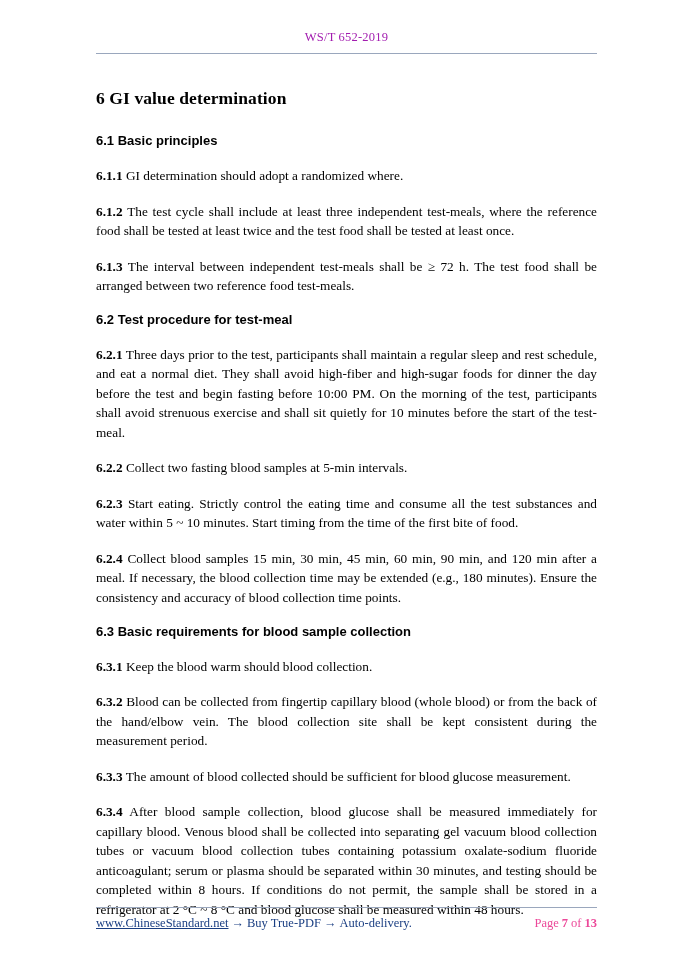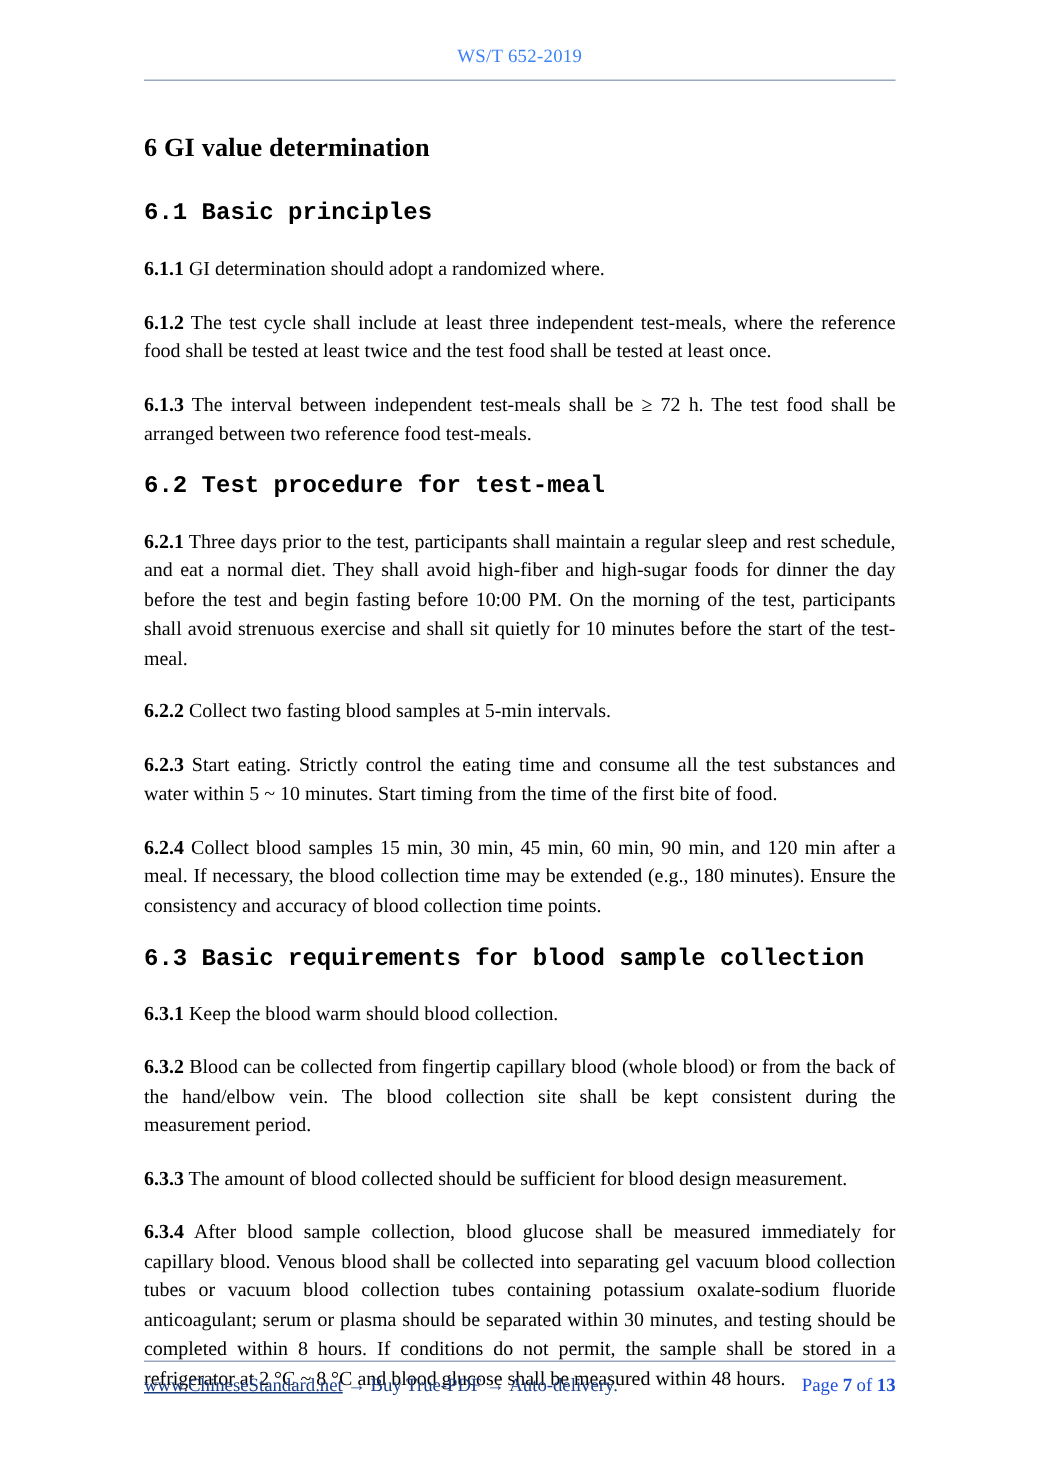--- a/index.html
+++ b/index.html
@@ -19,38 +19,38 @@
     width: 693px;
     height: 980px;
     box-sizing: border-box;
     padding: 30px 96px 0 96px;
     position: relative;
   }
   .header {
     text-align: center;
     font-family: "Liberation Serif", serif;
     font-size: 12.5px;
-    color: #3b82f6;
+    color: #a21caf;
     letter-spacing: 0.2px;
     padding-bottom: 8px;
   }
   .header-rule {
     border-bottom: 1px solid #9aa7bd;
     margin: 0 0 34px 0;
   }
   h1.section-title {
     font-family: "Liberation Serif", serif;
     font-size: 17.5px;
     font-weight: bold;
     margin: 0 0 24px 0;
     letter-spacing: 0.1px;
   }
   h2.sub-title {
-    font-family: Liberation Mono, monospace;
-    font-size: 16px;
+    font-family: Liberation Sans, sans-serif;
+    font-size: 13px;
     font-weight: bold;
     margin: 0 0 18px 0;
   }
   p.para {
     font-size: 13.3px;
     line-height: 1.47;
     margin: 0 0 16px 0;
     text-align: justify;
     text-justify: inter-word;
   }
@@ -79,21 +79,21 @@
   }
   .footer-left .site {
     color: #1a3e82;
     text-decoration: underline;
   }
   .footer-left .arrow {
     padding: 0 3px;
   }
   .footer-right {
     white-space: nowrap;
-    color: #1d4ed8;
+    color: #ec4899;
   }
   .footer-right .pg {
     font-weight: bold;
     padding: 0 3px;
   }
   .footer-right .tot {
     font-weight: bold;
     padding-left: 3px;
   }
 </style>
@@ -115,21 +115,21 @@
       <p class="para"><span class="num">6.1.2</span> <span>The test cycle shall include at least three independent test-meals, where the reference food shall be tested at least twice and the test food shall be tested at least once.</span></p>
       <p class="para"><span class="num">6.1.3</span> <span>The interval between independent test-meals shall be ≥ 72 h. The test food shall be arranged between two reference food test-meals.</span></p>
       <h2 class="sub-title">6.2 Test procedure for test-meal</h2>
       <p class="para"><span class="num">6.2.1</span> <span>Three days prior to the test, participants shall maintain a regular sleep and rest schedule, and eat a normal diet. They shall avoid high-fiber and high-sugar foods for dinner the day before the test and begin fasting before 10:00 PM. On the morning of the test, participants shall avoid strenuous exercise and shall sit quietly for 10 minutes before the start of the test-meal.</span></p>
       <p class="para"><span class="num">6.2.2</span> <span>Collect two fasting blood samples at 5-min intervals.</span></p>
       <p class="para"><span class="num">6.2.3</span> <span>Start eating. Strictly control the eating time and consume all the test substances and water within 5 ~ 10 minutes. Start timing from the time of the first bite of food.</span></p>
       <p class="para"><span class="num">6.2.4</span> <span>Collect blood samples 15 min, 30 min, 45 min, 60 min, 90 min, and 120 min after a meal. If necessary, the blood collection time may be extended (e.g., 180 minutes). Ensure the consistency and accuracy of blood collection time points.</span></p>
       <h2 class="sub-title">6.3 Basic requirements for blood sample collection</h2>
       <p class="para"><span class="num">6.3.1</span> <span>Keep the blood warm should blood collection.</span></p>
       <p class="para"><span class="num">6.3.2</span> <span>Blood can be collected from fingertip capillary blood (whole blood) or from the back of the hand/elbow vein. The blood collection site shall be kept consistent during the measurement period.</span></p>
-      <p class="para"><span class="num">6.3.3</span> <span>The amount of blood collected should be sufficient for blood design measurement.</span></p>
+      <p class="para"><span class="num">6.3.3</span> <span>The amount of blood collected should be sufficient for blood glucose measurement.</span></p>
       <p class="para"><span class="num">6.3.4</span> <span>After blood sample collection, blood glucose shall be measured immediately for capillary blood. Venous blood shall be collected into separating gel vacuum blood collection tubes or vacuum blood collection tubes containing potassium oxalate-sodium fluoride anticoagulant; serum or plasma should be separated within 30 minutes, and testing should be completed within 8 hours. If conditions do not permit, the sample shall be stored in a refrigerator at 2 °C ~ 8 °C and blood glucose shall be measured within 48 hours.</span></p>
     </div>
 
   <div class="footer">
     <div class="footer-rule"></div>
     <div class="footer-row">
       <div class="footer-left">
         <a class="site" href="#">www.ChineseStandard.net</a><span class="arrow">→</span><span>Buy True-PDF</span><span class="arrow">→</span><span>Auto-delivery.</span>
       </div>
       <div class="footer-right">

